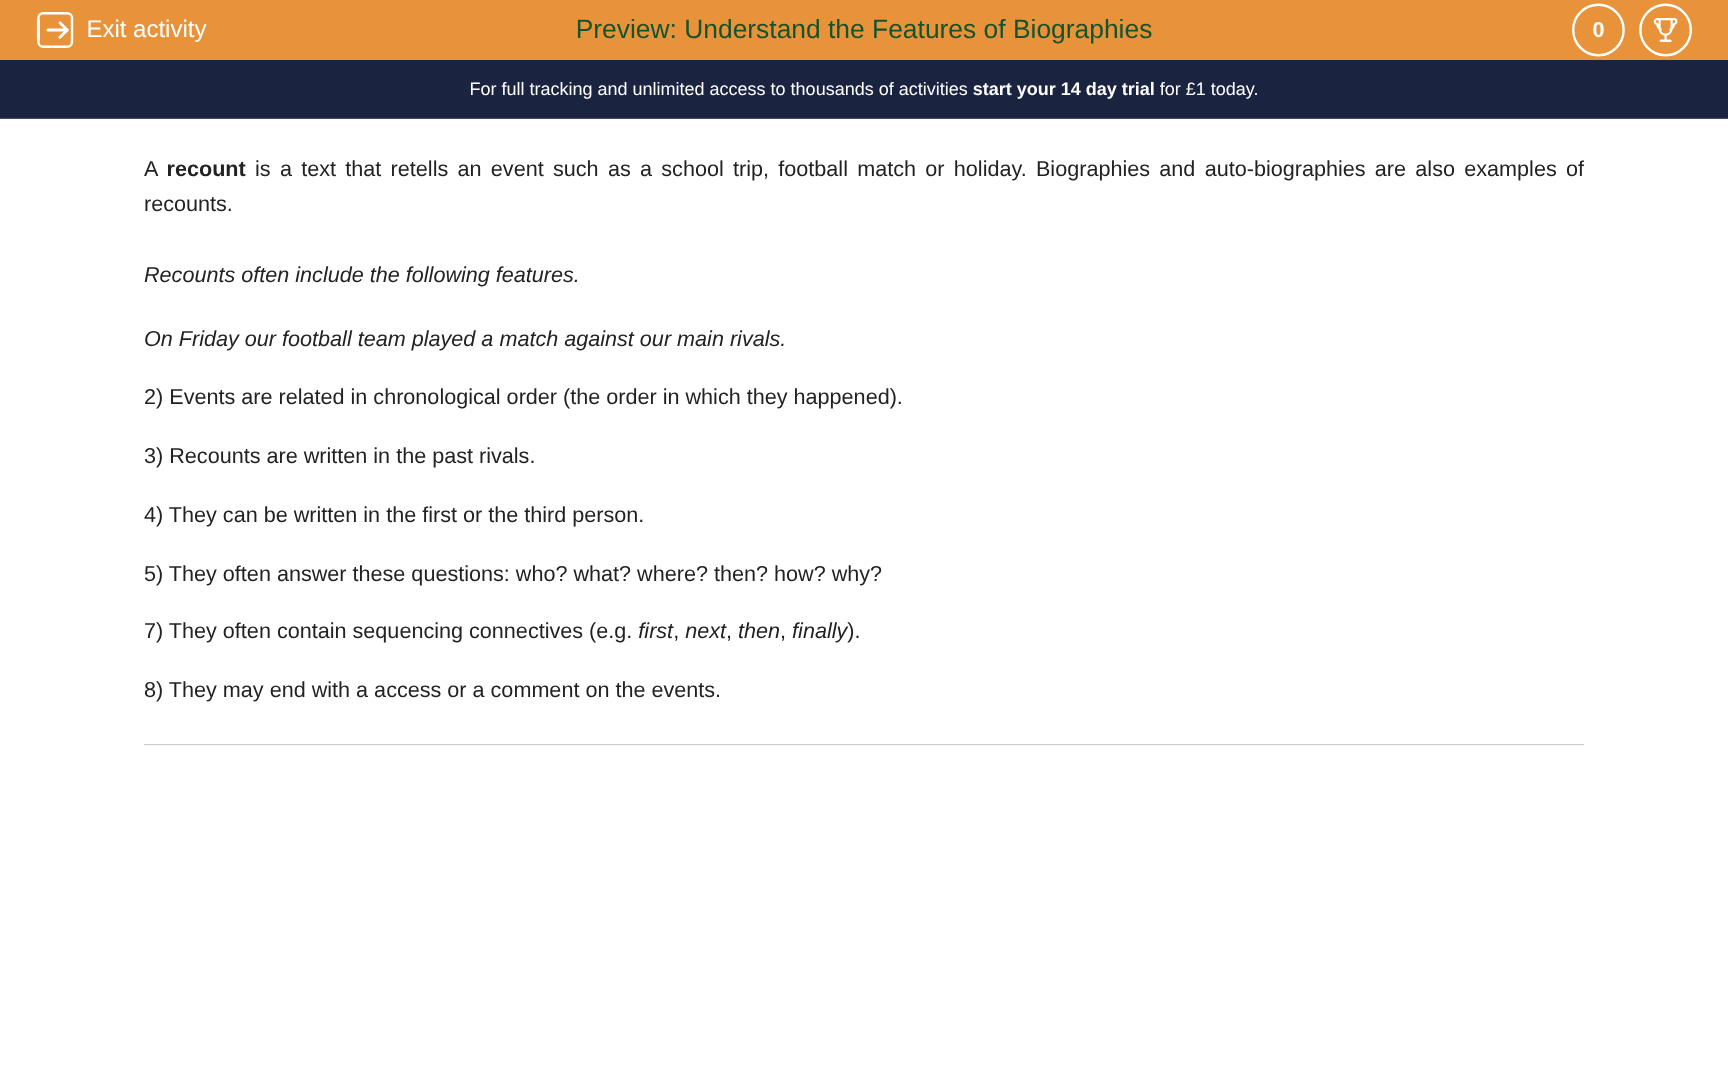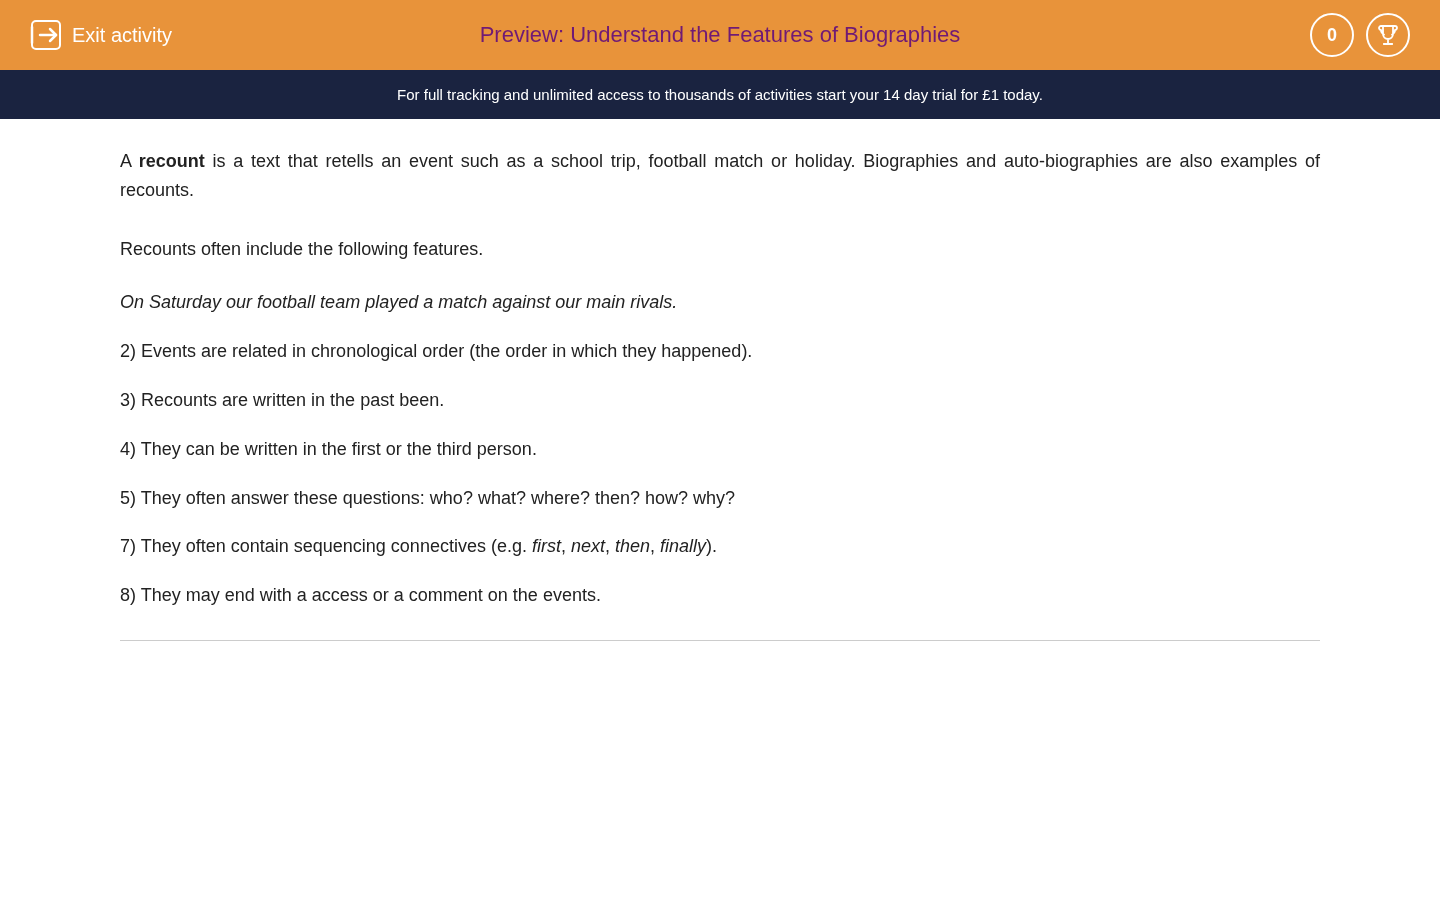--- a/index.html
+++ b/index.html
@@ -11,21 +11,21 @@
     body {
       font-family: Arial, sans-serif;
       background: #fff;
       width: 1440px;
       min-height: 900px;
     }
 
     
     .header {
       background: #E8933A;
-      height: 70px;
+      height: 50px;
       display: flex;
       align-items: center;
       justify-content: space-between;
       padding: 0 30px;
       position: relative;
     }
 
     .exit-activity {
       display: flex;
       align-items: center;
@@ -43,21 +43,21 @@
     .exit-label {
       font-size: 20px;
       color: white;
       font-weight: normal;
     }
 
     .header-title {
       position: absolute;
       left: 50%;
       transform: translateX(-50%);
-      color: #701a75;
+      color: #14532d;
       font-size: 22px;
       font-weight: normal;
       white-space: nowrap;
     }
 
     .header-right {
       display: flex;
       align-items: center;
       gap: 12px;
     }
@@ -91,21 +91,21 @@
     
     .banner {
       background: #1a2340;
       color: white;
       text-align: center;
       padding: 16px 20px;
       font-size: 15px;
     }
 
     .banner-bold {
-      font-weight: normal;
+      font-weight: bold;
     }
 
     
     .content {
       padding: 28px 120px;
       font-size: 18px;
       line-height: 1.6;
       color: #222;
     }
 
@@ -113,20 +113,21 @@
       margin-bottom: 30px;
       text-align: justify;
     }
 
     .intro-paragraph .bold {
       font-weight: bold;
     }
 
     .features-intro {
       margin-bottom: 25px;
+      font-style: italic;
     }
 
     .feature-item {
       margin-bottom: 20px;
     }
 
     .feature-item .italic {
       font-style: italic;
     }
 
@@ -169,32 +170,32 @@
 
 <div class="content">
 
   <p class="intro-paragraph">
     <span>A </span><span class="bold">recount</span><span> is a text that retells an event such as a school trip, football match or holiday. Biographies and auto-biographies are also examples of recounts.</span>
   </p>
 
   <p class="features-intro">Recounts often include the following features.</p>
 
   <div class="feature-item">
-    <p class="italic">On Saturday our football team played a match against our main rivals.</p>
+    <p class="italic">On Friday our football team played a match against our main rivals.</p>
   </div>
 
   <div class="feature-item">
     <p>
       <span>2)</span><span> Events are related in chronological order (the order in which they happened).</span>
     </p>
   </div>
 
   <div class="feature-item">
     <p>
-      <span>3)</span><span> Recounts are written in the past been.</span>
+      <span>3)</span><span> Recounts are written in the past rivals.</span>
     </p>
   </div>
 
   <div class="feature-item">
     <p>
       <span>4)</span><span> They can be written in the first or the third person.</span>
     </p>
   </div>
 
   <div class="feature-item">

